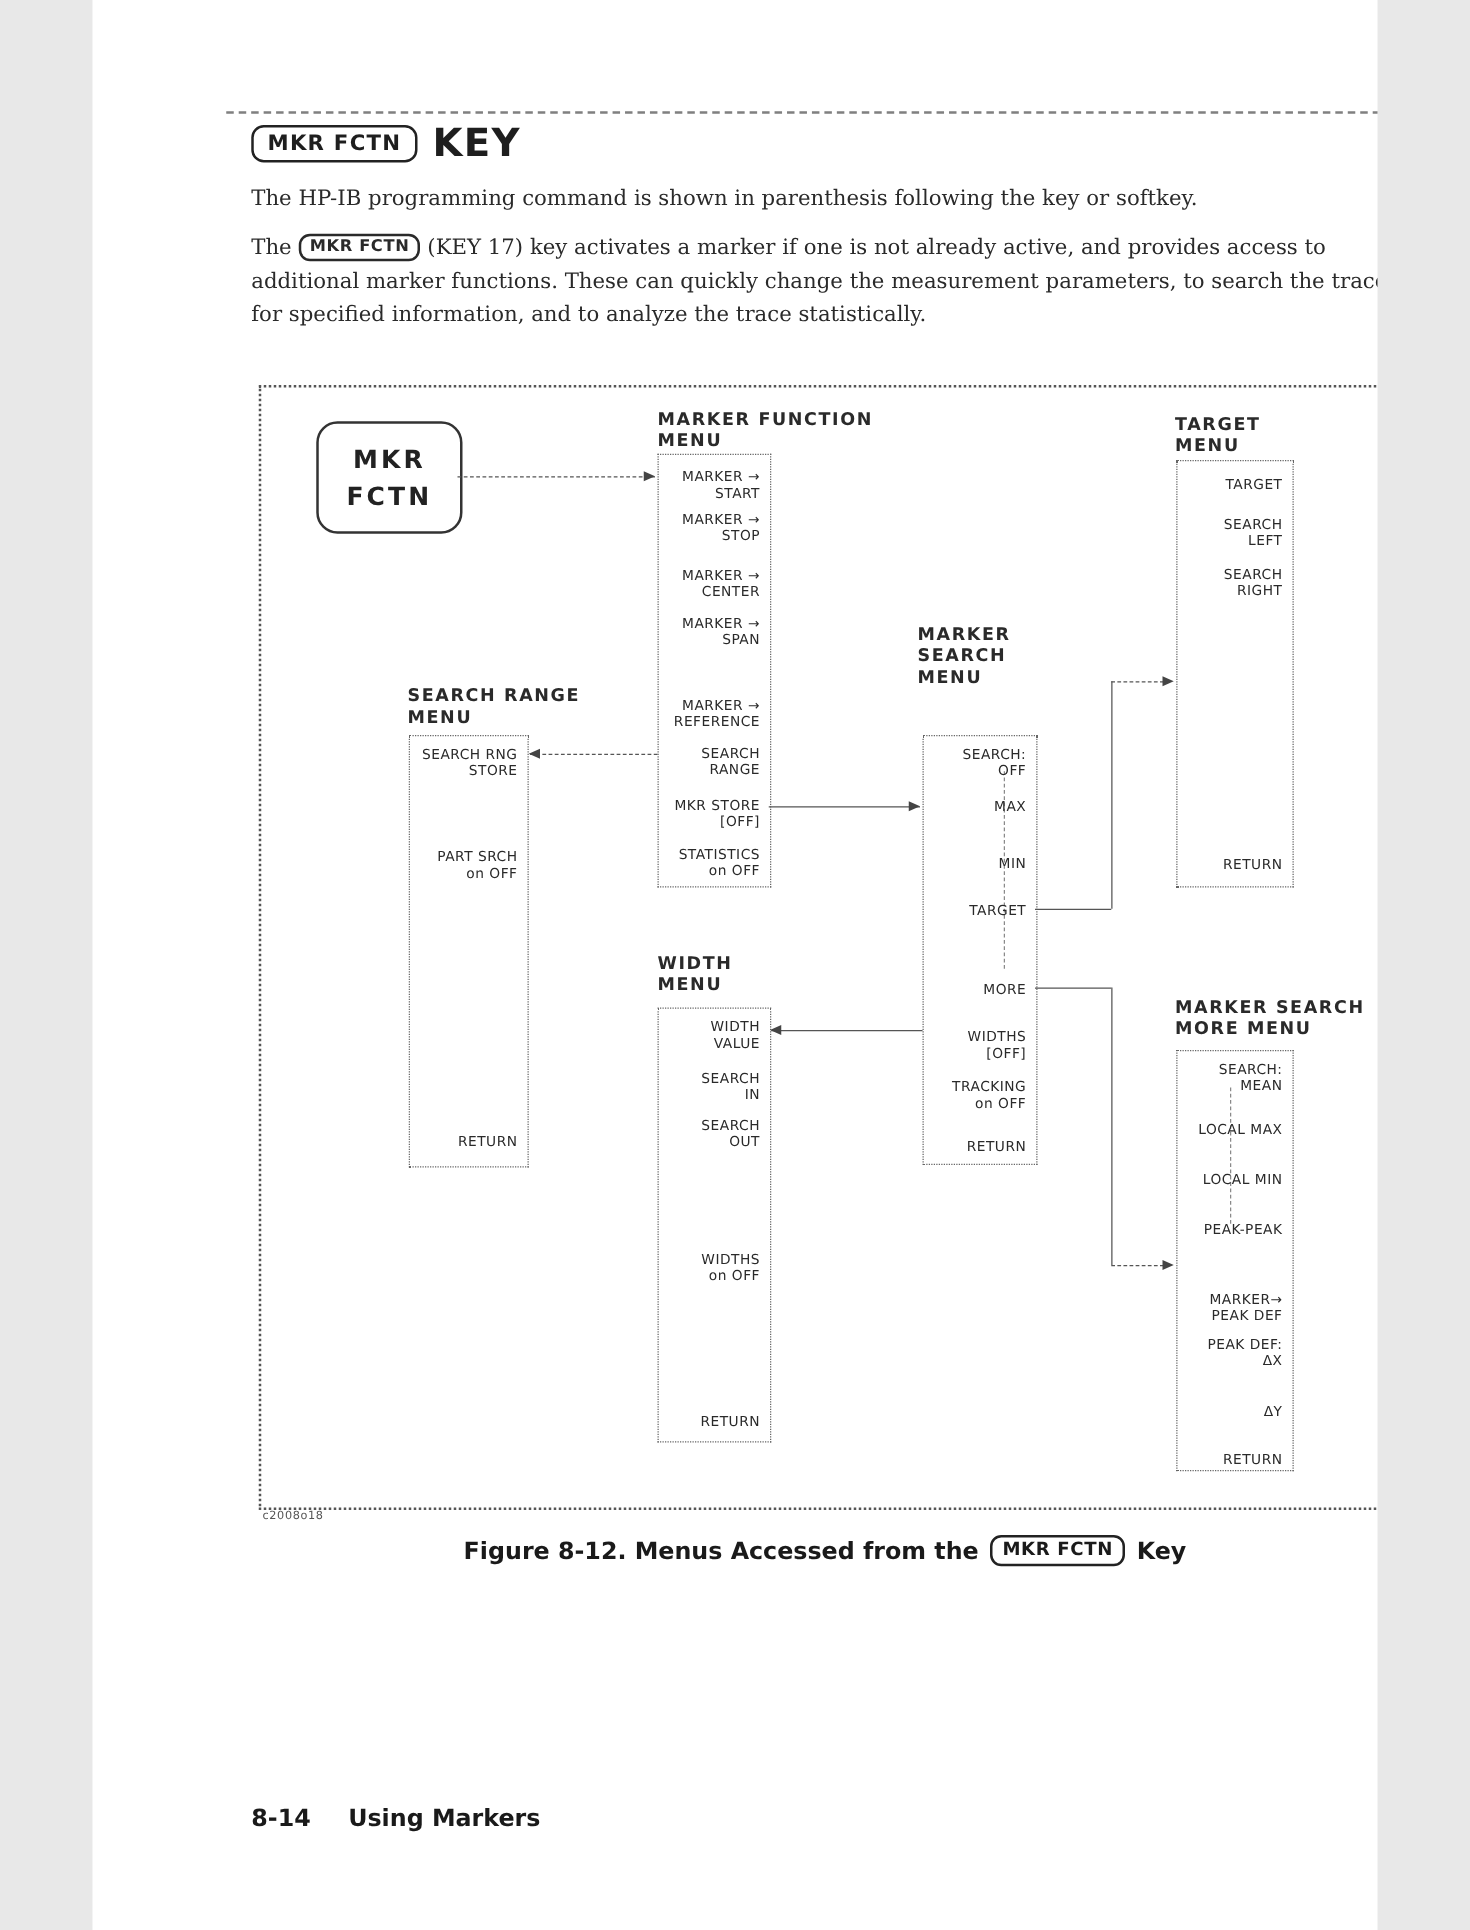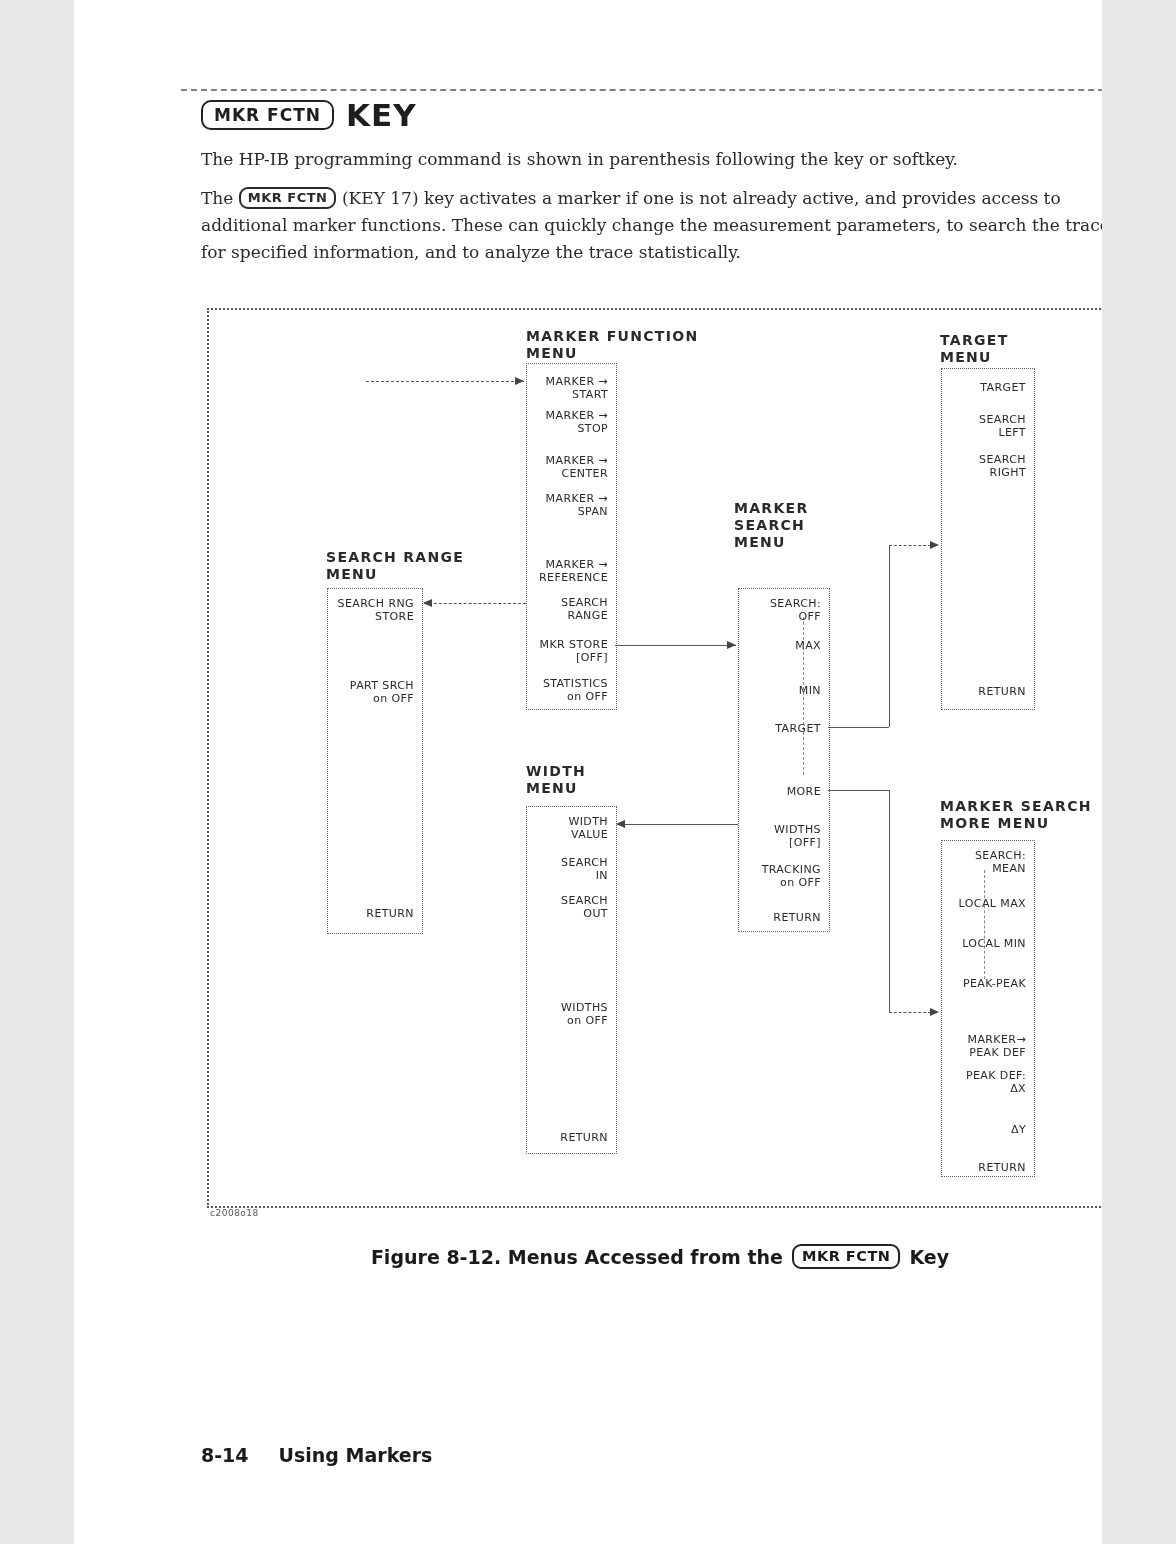--- a/index.html
+++ b/index.html
@@ -39,21 +39,21 @@
   
   .conn{position:absolute;height:0;border-top:1px solid #555;}
   .conn.dashed{border-top-style:dashed;}
   .vconn{position:absolute;width:0;border-left:1px solid #555;}
   .ivconn{position:absolute;width:0;border-left:1px dashed #8a8a8a;}
   .ar{position:absolute;width:0;height:0;border-top:4px solid transparent;border-bottom:4px solid transparent;}
   .ar.r{border-left:9px solid #444;}
   .ar.l{border-right:9px solid #444;}
   
   .caption-row{position:absolute;left:133px;top:1228px;width:906px;display:flex;
-    justify-content:center;align-items:center;gap:9px;font-weight:bold;font-size:19px;color:#1a1a1a;margin-top:16px;}
+    justify-content:center;align-items:center;gap:9px;font-weight:bold;font-size:19px;color:#1a1a1a;}
   .caption-key{border:2px solid #222;border-radius:9px;padding:0 8px;
     font-weight:bold;font-size:14.5px;letter-spacing:.5px;line-height:21px;}
   .footer-row{position:absolute;left:127px;top:1444px;display:flex;gap:30px;
     font-weight:bold;font-size:19px;color:#1a1a1a;}
   
   .hole{position:absolute;border-radius:50%;opacity:.65;}
   .hole1{left:1128px;top:124px;width:58px;height:58px;
     border:2px dotted #999;border-right-color:transparent;border-bottom-color:transparent;
     transform:rotate(-18deg);}
   .hole2{left:1125px;top:742px;width:46px;height:46px;border:2px dotted #9a9a9a;}
@@ -76,20 +76,24 @@
   <div class="para" style="top:146px">The HP-IB programming command is shown in parenthesis following the key or softkey.</div>
   <div class="para" style="top:185px">
     <span>The</span>
     <span class="inline-key">MKR FCTN</span>
     <span>(KEY 17) key activates a marker if one is not already active, and provides access to additional marker functions. These can quickly change the measurement parameters, to search the trace for specified information, and to analyze the trace statistically.</span>
   </div>
 
   <div class="figure-box"></div>
   <div class="figure-code">c2008o18</div>
 
+  <div class="key-button">
+    <span>MKR</span>
+    <span>FCTN</span>
+  </div>
 
   <div class="menu-title" style="left:452px;top:328px">
     <span>MARKER FUNCTION</span>
     <span>MENU</span>
   </div>
   <div class="menu-box" style="left:452px;top:363px;width:89px;height:345px">
     <div class="mi" style="top:11px">
       <span>MARKER →</span>
       <span>START</span>
     </div>

